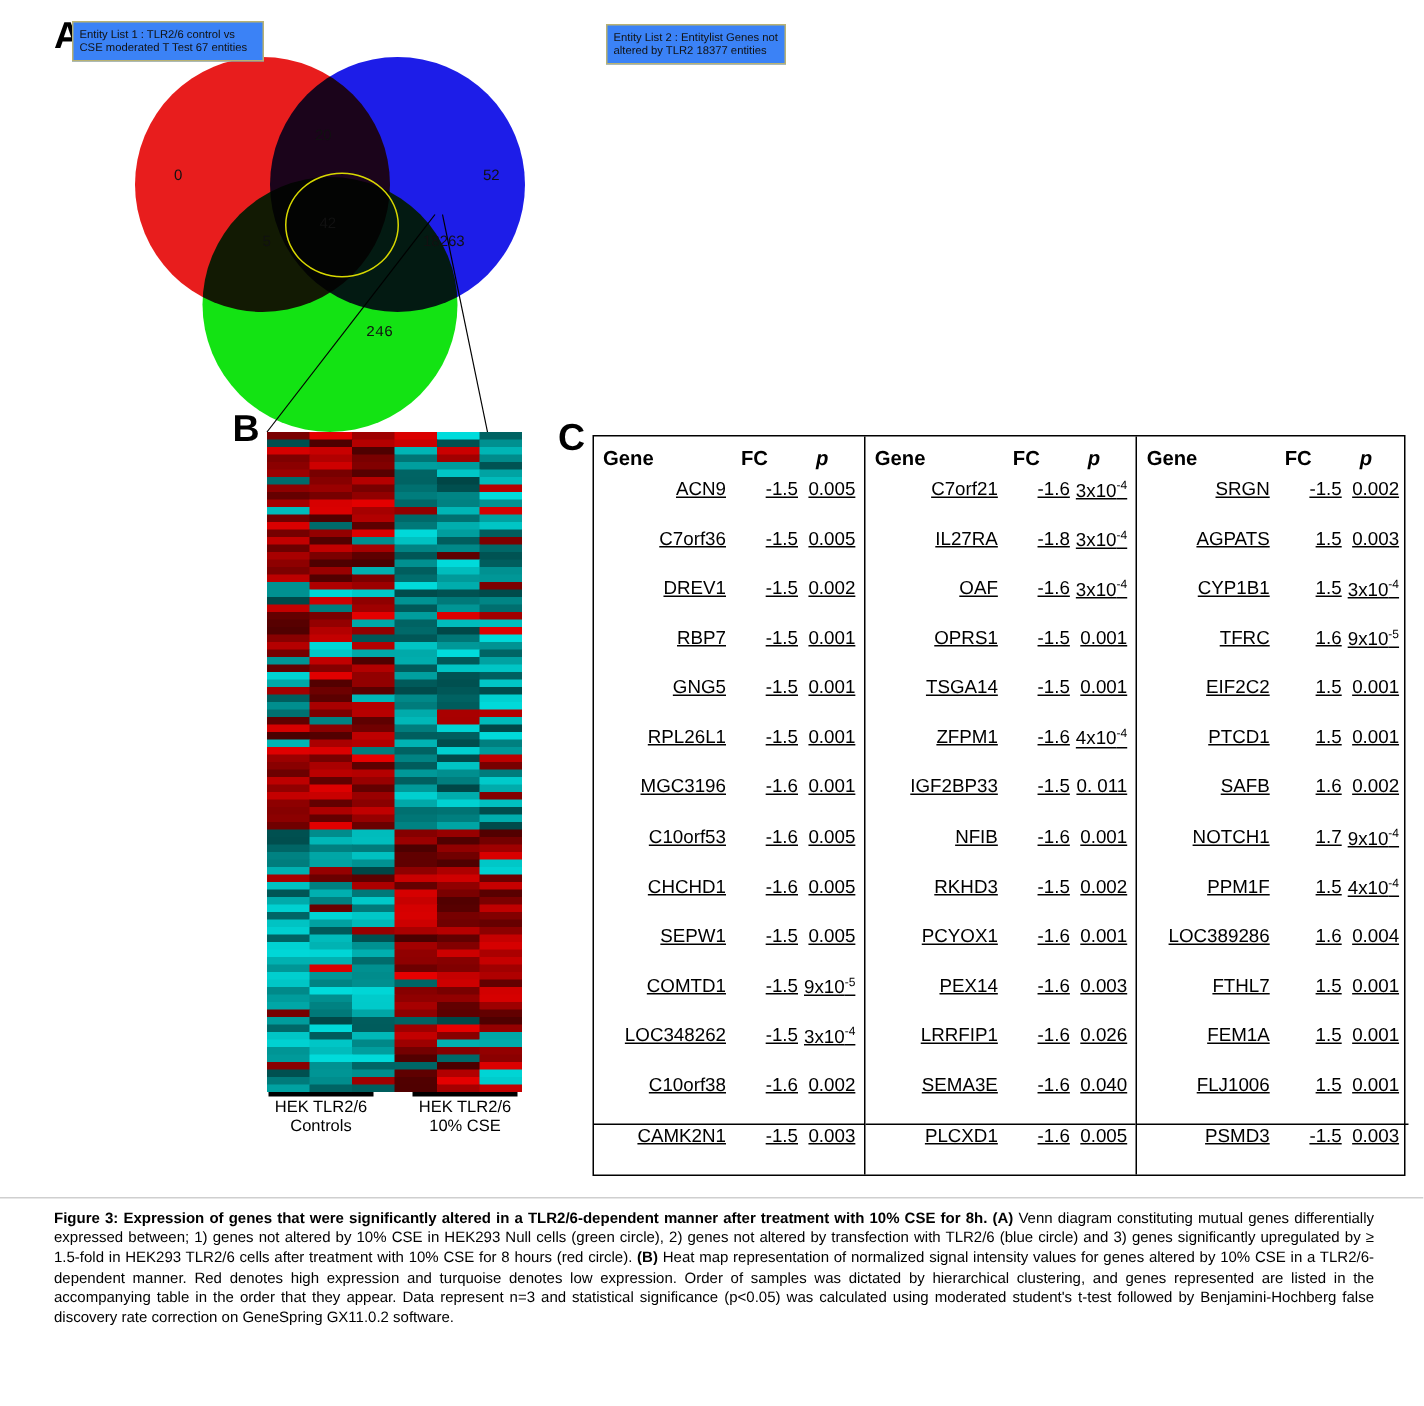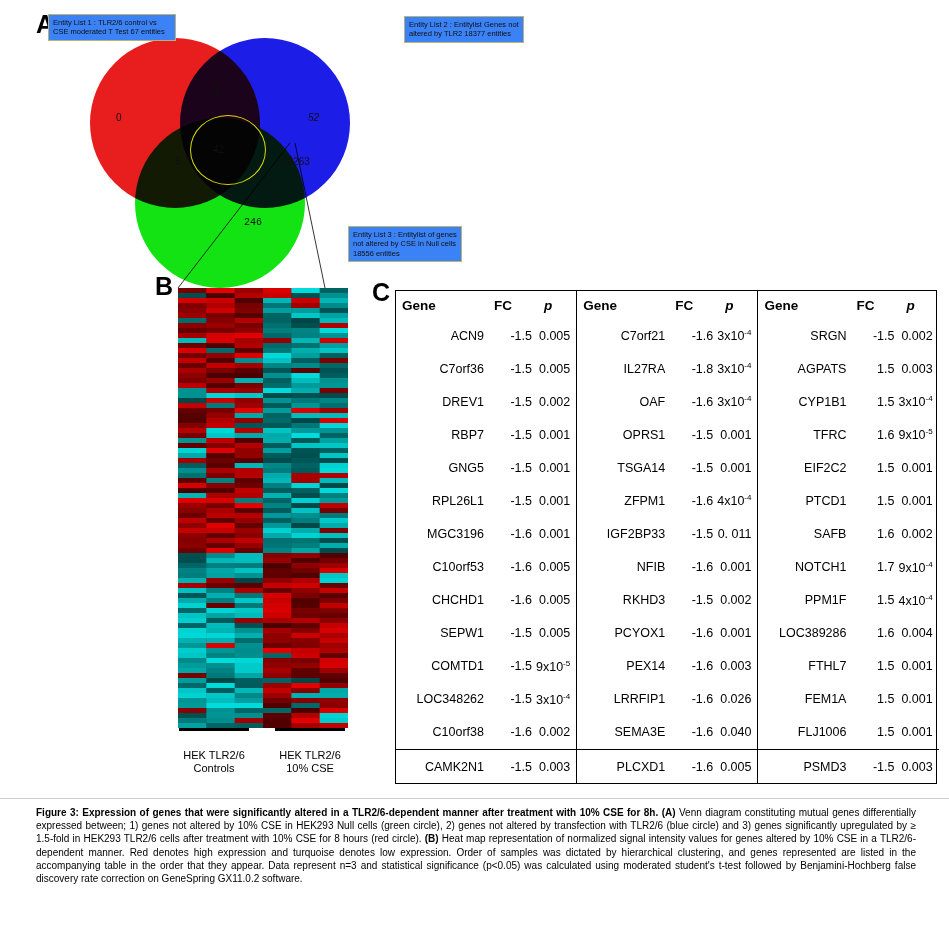--- a/index.html
+++ b/index.html
@@ -17,57 +17,57 @@
   #letter-c{left:372px;top:278px;}
 
   
   #venn{position:absolute;left:70px;top:20px;width:300px;height:260px;}
   .circle{position:absolute;width:170px;height:170px;border-radius:50%;mix-blend-mode:multiply;}
   #circ-red{left:20px;top:18px;background:#e81d1d;}
   #circ-blue{left:110px;top:18px;background:#1d1de8;}
   #circ-green{left:65px;top:98px;background:#13e313;}
   .venn-num{position:absolute;font-size:10px;color:#111;z-index:5;}
   #n-red{left:46px;top:92px;}
-  #n-blue{left:238px;top:92px;font-style:italic;}
+  #n-blue{left:252px;top:92px;}
   #n-green{left:174px;top:197px;font-family:Liberation Mono, monospace;}
   #n-rb{left:140px;top:65px;}
   #n-rg{left:105px;top:136px;}
   #n-bg{left:212px;top:136px;}
   #n-center{left:143px;top:124px;}
   .venn-center-ring{position:absolute;left:120px;top:95px;width:74px;height:68px;border:1px solid #d8d800;border-radius:50%;z-index:4;}
 
   
   .callout{position:absolute;background:#3b82f6;border:1px solid #b9b272;font-size:7.5px;line-height:1.25;padding:3px 4px;color:#111;}
   #callout-1{left:48px;top:14px;width:118px;}
   #callout-2{left:384px;top:16px;width:110px;margin-left:20px;}
   #callout-3{left:348px;top:226px;width:104px;}
 
   
   #leader{position:absolute;left:155px;top:140px;width:230px;height:150px;pointer-events:none;}
 
   
   #heatmap-wrap{position:absolute;left:178px;top:288px;width:170px;height:440px;}
   #heatmap{width:100%;height:100%;display:block;}
-  .hm-axis{position:absolute;top:732px;font-size:11px;text-align:center;width:96px;line-height:1.15;margin-top:17px;}
+  .hm-axis{position:absolute;top:732px;font-size:11px;text-align:center;width:96px;line-height:1.15;}
   #hm-label-left{left:166px;}
   #hm-label-right{left:262px;}
   .hm-bar{position:absolute;top:728px;height:3px;background:#000;width:70px;}
   #hm-bar-left{left:179px;}
   #hm-bar-right{left:275px;}
 
   
   #table-panel{position:absolute;left:395px;top:290px;width:540px;height:492px;border:1px solid #000;display:flex;}
   .tbl-col{flex:1;border-right:1px solid #000;display:flex;flex-direction:column;}
   .tbl-col:last-child{border-right:none;}
   .tbl-head{display:flex;font-weight:bold;font-size:13.5px;padding:7px 6px 6px 6px;}
   .tbl-head .h-gene{width:78px;text-align:left;}
   .tbl-head .h-fc{width:46px;text-align:center;}
   .tbl-head .h-p{flex:1;text-align:center;font-style:italic;}
   .tbl-rows{flex:1;display:flex;flex-direction:column;}
-  .tbl-row{display:flex;font-size:12.5px;padding:0 6px;flex:1;align-items:center;}
+  .tbl-row{display:flex;font-size:12.5px;padding:0 6px;flex:1;text-decoration:underline;}
   .tbl-row.last{border-top:1px solid #000;}
   .c-gene{width:82px;text-align:right;padding-right:6px;}
   .c-fc{width:42px;text-align:right;padding-right:4px;}
   .c-p{flex:1;text-align:right;}
   sup{font-size:8px;}
 
   
   #caption{position:absolute;left:36px;top:806px;width:880px;font-size:10px;line-height:1.32;text-align:justify;}
   #caption b{font-weight:bold;}
   #rule{position:absolute;left:0;top:798px;width:949px;height:1px;background:#cfcfcf;}
@@ -88,21 +88,20 @@
     <div class="venn-num" id="n-blue">52</div>
     <div class="venn-num" id="n-green">246</div>
     <div class="venn-num" id="n-rb">20</div>
     <div class="venn-num" id="n-rg">5</div>
     <div class="venn-num" id="n-bg">18263</div>
     <div class="venn-num" id="n-center">42</div>
   </div>
 
   <div class="callout" id="callout-1">Entity List 1 : TLR2/6 control vs CSE moderated T Test 67 entities</div>
   <div class="callout" id="callout-2">Entity List 2 : Entitylist Genes not altered by TLR2 18377 entities</div>
-  <div class="callout" id="callout-3">Entity List 3 : Entitylist of genes not altered by CSE in Null cells 18556 entities</div>
 
   <svg id="leader" viewBox="0 0 230 150">
     <line x1="135" y1="3" x2="23" y2="148" stroke="#000" stroke-width="0.8"></line>
     <line x1="140" y1="3" x2="170" y2="148" stroke="#000" stroke-width="0.8"></line>
   </svg>
 
   <div class="panel-letter" id="letter-b">B</div>
 
   <div id="heatmap-wrap">
     <svg id="heatmap" viewBox="0 0 170 440" preserveAspectRatio="none">

